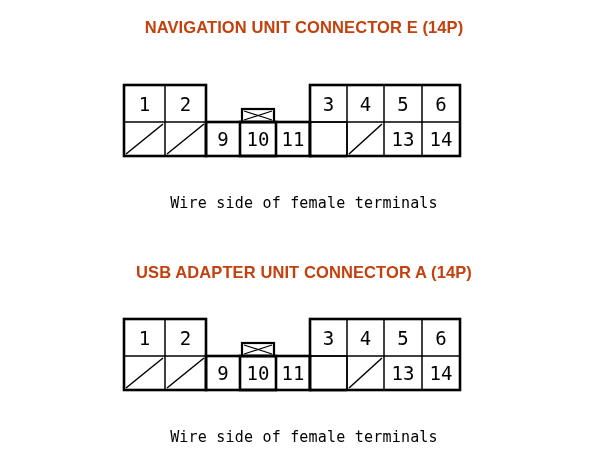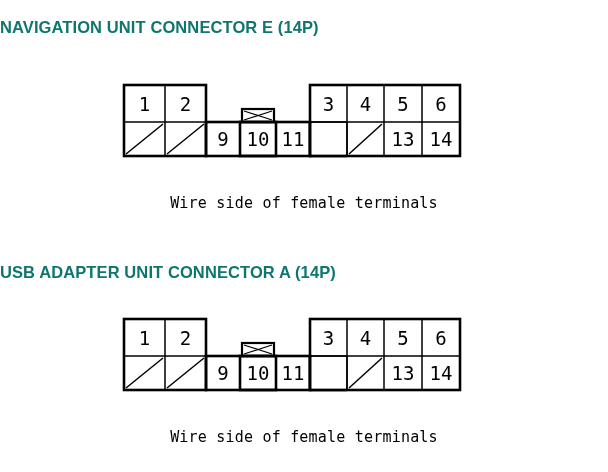--- a/index.html
+++ b/index.html
@@ -16,25 +16,26 @@
     color: #000000;
   }
 
   .section {
     position: absolute;
     left: 0;
     width: 608px;
   }
 
   .section-title {
+    text-align: center;
     font-family: "Liberation Sans", sans-serif;
     font-weight: bold;
     font-size: 16.5px;
     letter-spacing: 0.1px;
-    color: #0f766e;
+    color: #c2410c;
     white-space: nowrap;
   }
 
   .diagram-wrap {
     position: relative;
     width: 608px;
     height: 95px;
   }
 
   .caption {

